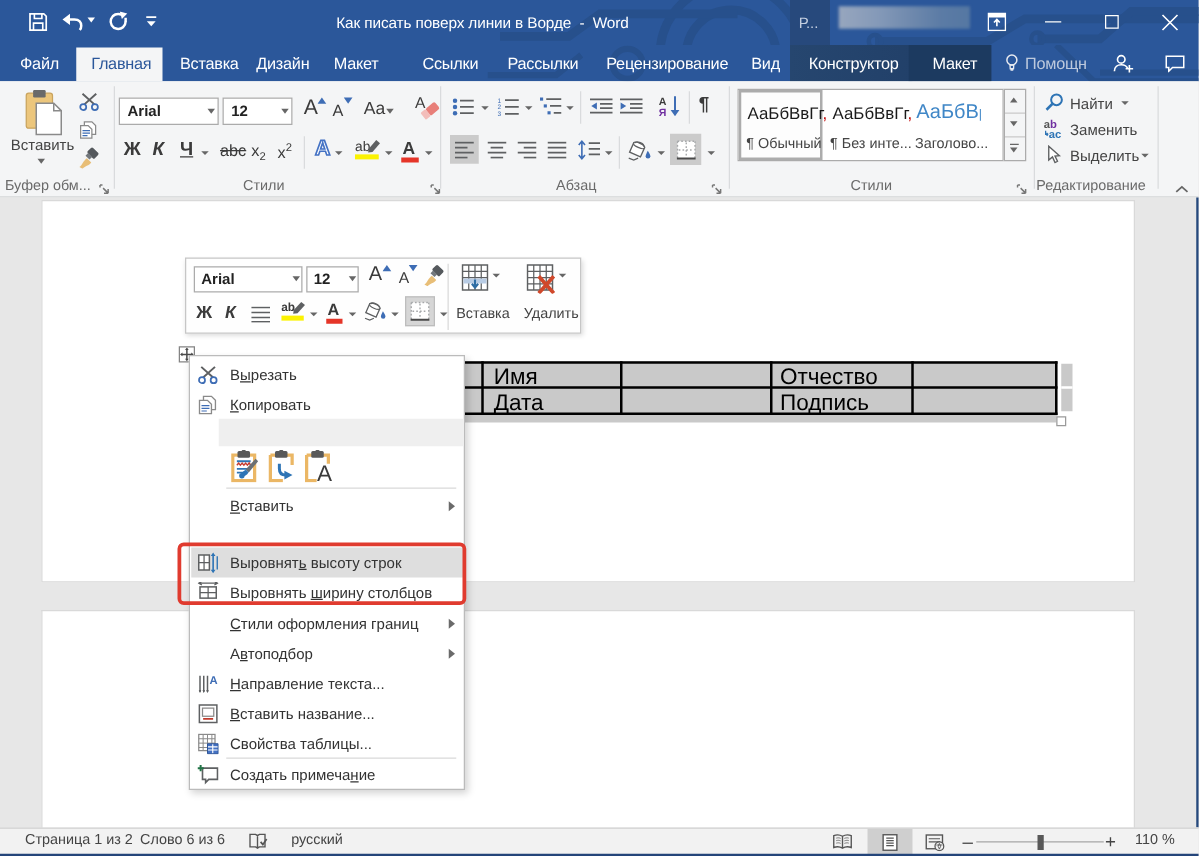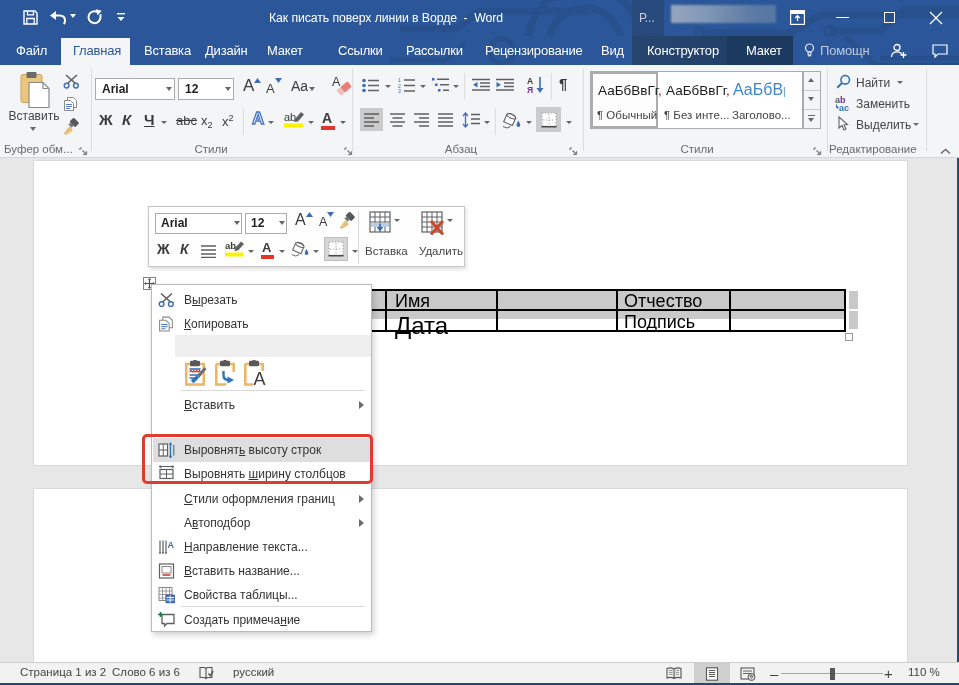--- a/index.html
+++ b/index.html
@@ -356,33 +356,33 @@
   <div class="glabel" style="left:829px;width:106px;text-align:left">Редактирование</div>
   <svg class="abs" style="left:940px;top:83px" width="11" height="7" viewBox="0 0 11 7">
     <path d="M1 5.5 L5.5 1.5 L10 5.5" fill="none" stroke="#666" stroke-width="1.4"></path>
   </svg>
 </div>
 <div class="abs" id="docarea" style="left:0;top:158px;width:959px;height:504px;background:#E7E7E7">
   <div class="page" style="top:2px;height:306px"></div>
   <div class="page" style="top:330px;height:176px;border-bottom:none"></div>
   <div class="abs" style="left:957px;top:0;width:2px;height:504px;background:#26497D"></div>
 
-  <div class="abs" id="tablewrap" style="left:161px;top:131px;width:685px;height:30px;background:#C9C9C9">
+  <div class="abs" id="tablewrap" style="left:161px;top:131px;width:685px;height:49px;background:#C9C9C9">
     <div class="abs" style="left:0;top:0;width:685px;height:2px;background:#000"></div>
     <div class="abs" style="left:0;top:41px;width:685px;height:2px;background:#000"></div>
     <div class="abs" style="left:0;top:0;width:2px;height:43px;background:#000"></div>
     <div class="abs" style="left:683px;top:0;width:2px;height:43px;background:#000"></div>
     <div class="abs" style="left:0;top:20px;width:685px;height:1.5px;background:#000"></div>
     <div class="abs" style="left:224px;top:0;width:1.5px;height:43px;background:#000"></div>
     <div class="abs" style="left:335px;top:0;width:1.5px;height:43px;background:#000"></div>
     <div class="abs" style="left:455px;top:0;width:1.5px;height:43px;background:#000"></div>
     <div class="abs" style="left:568px;top:0;width:1.5px;height:43px;background:#000"></div>
     <div class="abs" style="left:234px;top:2px;font-size:18px;color:#000">Имя</div>
     <div class="abs" style="left:463px;top:2px;font-size:18px;color:#000">Отчество</div>
-    <div class="abs" style="left:234px;top:23px;font-size:24px;color:#000">Дата</div>
+    <div class="abs" style="left:234px;top:23px;font-size:18px;color:#000">Дата</div>
     <div class="abs" style="left:463px;top:23px;font-size:18px;color:#000">Подпись</div>
   </div>
   <div class="abs" style="left:849px;top:133px;width:9px;height:38px;background:#C9C9C9"></div>
   <div class="abs" style="left:849px;top:151px;width:9px;height:2px;background:#FFF"></div>
   <div class="abs" style="left:845px;top:175px;width:8px;height:8px;background:#FFF;border:1px solid #9A9A9A"></div>
 
   <div class="abs" style="left:143px;top:119px;width:13px;height:13px;background:#FFF;border:1px solid #848484">
     <svg width="11" height="11" viewBox="0 0 11 11" style="position:absolute;left:0;top:0">
       <path d="M5.5 1 L5.5 10 M1 5.5 L10 5.5" stroke="#4A4A4A" stroke-width="1.2"></path>
       <path d="M5.5 0 L4 2 L7 2 z M5.5 11 L4 9 L7 9 z M0 5.5 L2 4 L2 7 z M11 5.5 L9 4 L9 7 z" fill="#4A4A4A"></path>

